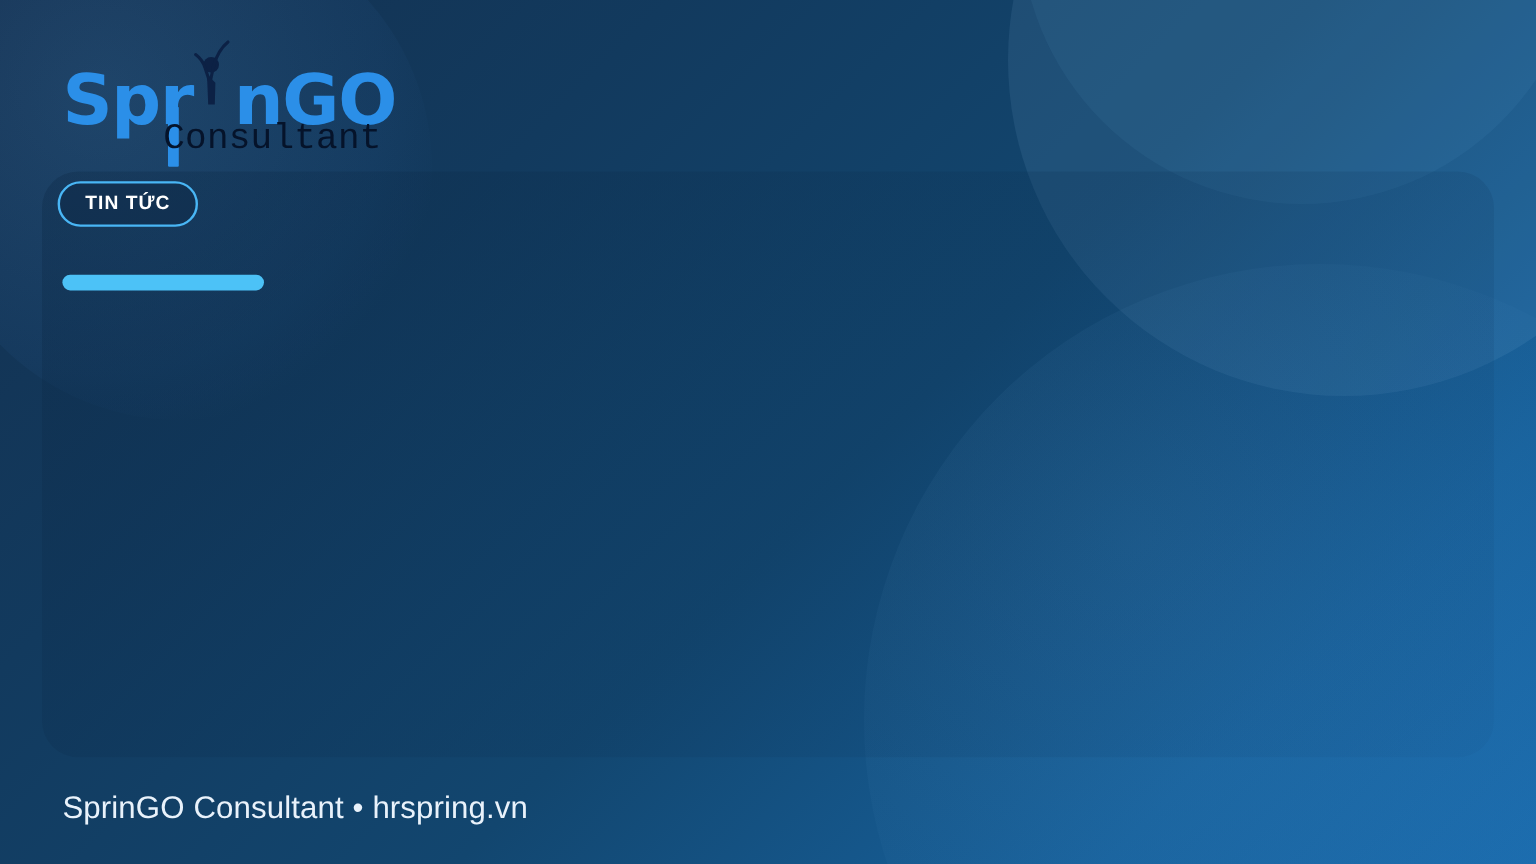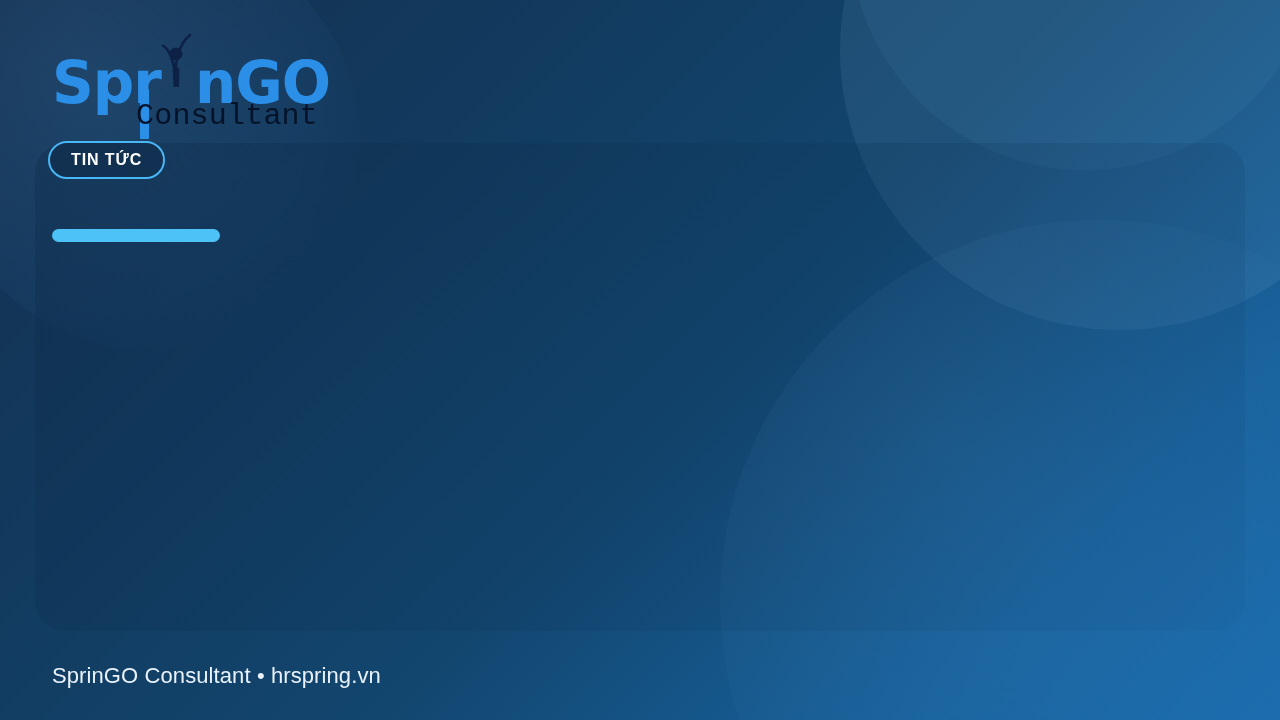--- a/index.html
+++ b/index.html
@@ -94,21 +94,21 @@
     position:absolute;
     left:88px; top:44px;
     width:9px; height:50px;
     background:#2b8fe8;
     border-radius:1px;
   }
 
   
   #news-badge {
     position:absolute;
-    left:48px; top:141px;
+    left:48px; top:151px;
     height:38px;
     padding:0 21px;
     display:flex; align-items:center; justify-content:center;
     border:2px solid #49b6f5;
     border-radius:19px;
     background:rgba(14,40,68,.45);
     color:#ffffff;
     font-size:16px;
     font-weight:700;
     letter-spacing:.9px;
@@ -135,21 +135,21 @@
     line-height:1.33;
     letter-spacing:-.2px;
     text-shadow:2px 3px 4px rgba(2,12,26,.55);
   }
 
   
   #footer {
     position:absolute;
     left:52px; bottom:31px;
     color:#e9f2fb;
-    font-size:22px;
+    font-size:26px;
     font-weight:400;
     letter-spacing:.1px;
     white-space:nowrap;
     text-align:center;
   }
 </style>
 </head>
 <body>
 
 <div id="banner">

